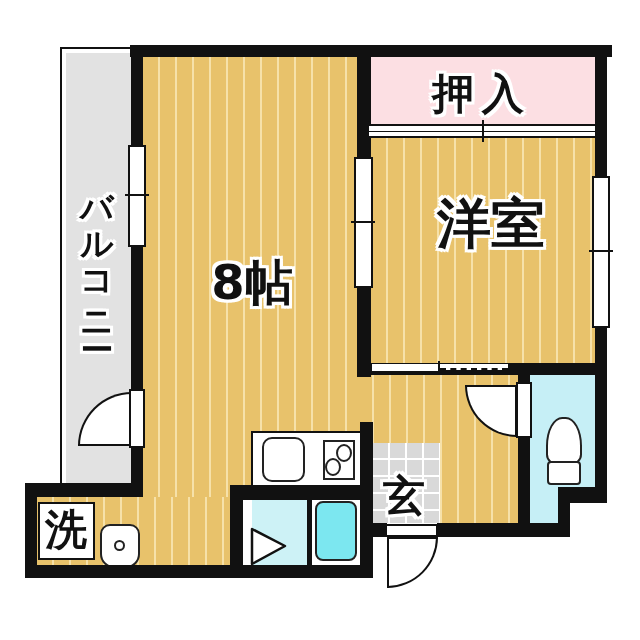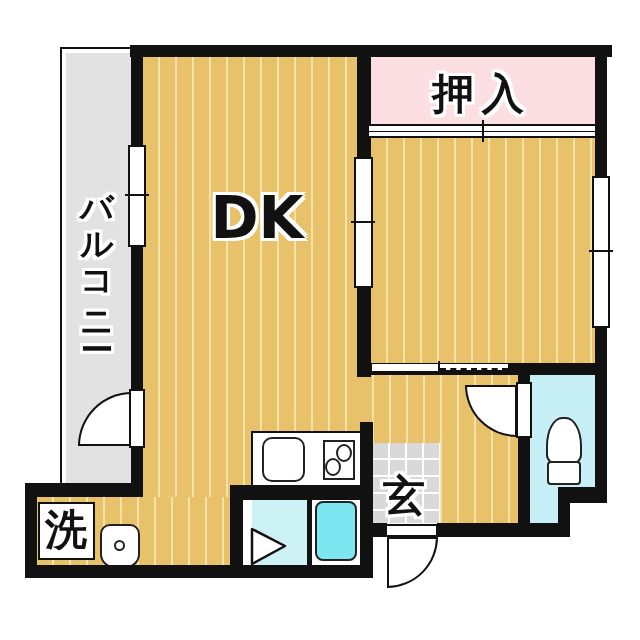--- a/index.html
+++ b/index.html
@@ -107,18 +107,19 @@
   <div class="abs arc" style="left:465px;top:385px;width:52px;height:52px;border-bottom-left-radius:100% 100%;"></div>
   <div class="abs leaf" style="left:516px;top:382px;width:16px;height:56px;"></div>
 
   <div class="abs arc" style="left:387px;top:537px;width:51px;height:51px;border-bottom-right-radius:100% 100%;"></div>
   <div class="abs leaf" style="left:385px;top:524px;width:53px;height:13px;"></div>
 
   <div class="abs fixture" style="left:546px;top:417px;width:36px;height:48px;border-radius:45% 45% 30% 30% / 60% 60% 22% 22%;"></div>
   <div class="abs fixture" style="left:547px;top:461px;width:34px;height:24px;border-radius:4px;"></div>
 
   <div class="abs label" style="left:74px;top:170px;font-size:33px;writing-mode:vertical-rl;letter-spacing:3px;">バルコニー</div>
-  <div class="abs label center" style="left:257px;top:218px;font-size:58px;">DK</div>
+  <div class="abs label center" style="left:252px;top:283px;font-size:48px;">8帖</div>
   <div class="abs label center" style="left:482px;top:94px;font-size:42px;letter-spacing:8px;">押入</div>
+  <div class="abs label center" style="left:491px;top:224px;font-size:54px;">洋室</div>
   <div class="abs label center" style="left:404px;top:496px;font-size:42px;">玄</div>
   <div class="abs label center" style="left:66px;top:530px;font-size:42px;">洗</div>
 
 </div>
 
 </body></html>

